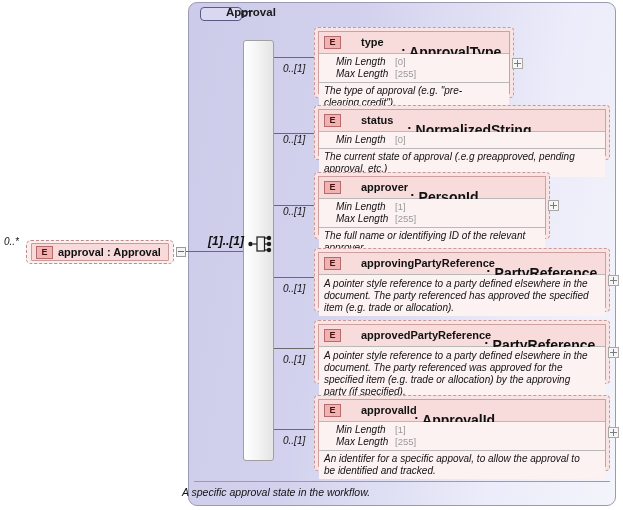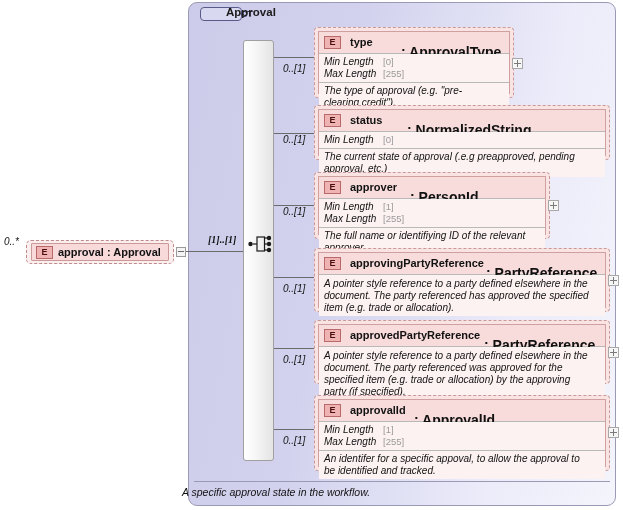--- a/index.html
+++ b/index.html
@@ -177,26 +177,25 @@
     left: 186px;
     top: 251px;
     width: 57px;
     height: 1px;
     background: #6b6b6b;
   }
   #root-to-comp-card {
     position: absolute;
     left: 208px;
     top: 234px;
-    font-size: 10px;
-    font-style: italic;
-    font-weight: bold;
-    color: #111;
-    white-space: nowrap;
-    font-family: Liberation Serif, serif;
+    font-size: 12px;
+    font-style: italic;
+    font-weight: bold;
+    color: #111;
+    white-space: nowrap;
   }
 
   
   .child {
     position: absolute;
     box-sizing: border-box;
     border: 1px dashed #c79a9a;
     border-radius: 4px;
     background: #fae3e3;
     padding: 3px;
@@ -225,38 +224,38 @@
     border: 1px solid #b86a6a;
     background: #f0b3b3;
     font-size: 9px;
     line-height: 11px;
     text-align: center;
     font-weight: bold;
     color: #4a1010;
   }
   .child-name {
     position: absolute;
-    left: 31px;
+    left: 42px;
     top: 4px;
     font-size: 11px;
     font-weight: bold;
     color: #111;
     white-space: nowrap;
   }
   .child-type {
     position: absolute;
     top: 12px;
     font-size: 14px;
     font-weight: bold;
     color: #111;
     white-space: nowrap;
   }
   .facets {
     position: relative;
-    padding: 2px 0 2px 0;
+    padding: 2px 0 2px 12px;
     border-bottom: 1px solid #b9b9b9;
     background: #fdf2f2;
   }
   .facet-row {
     position: relative;
     height: 12px;
     line-height: 12px;
     white-space: nowrap;
   }
   .facet-name {

